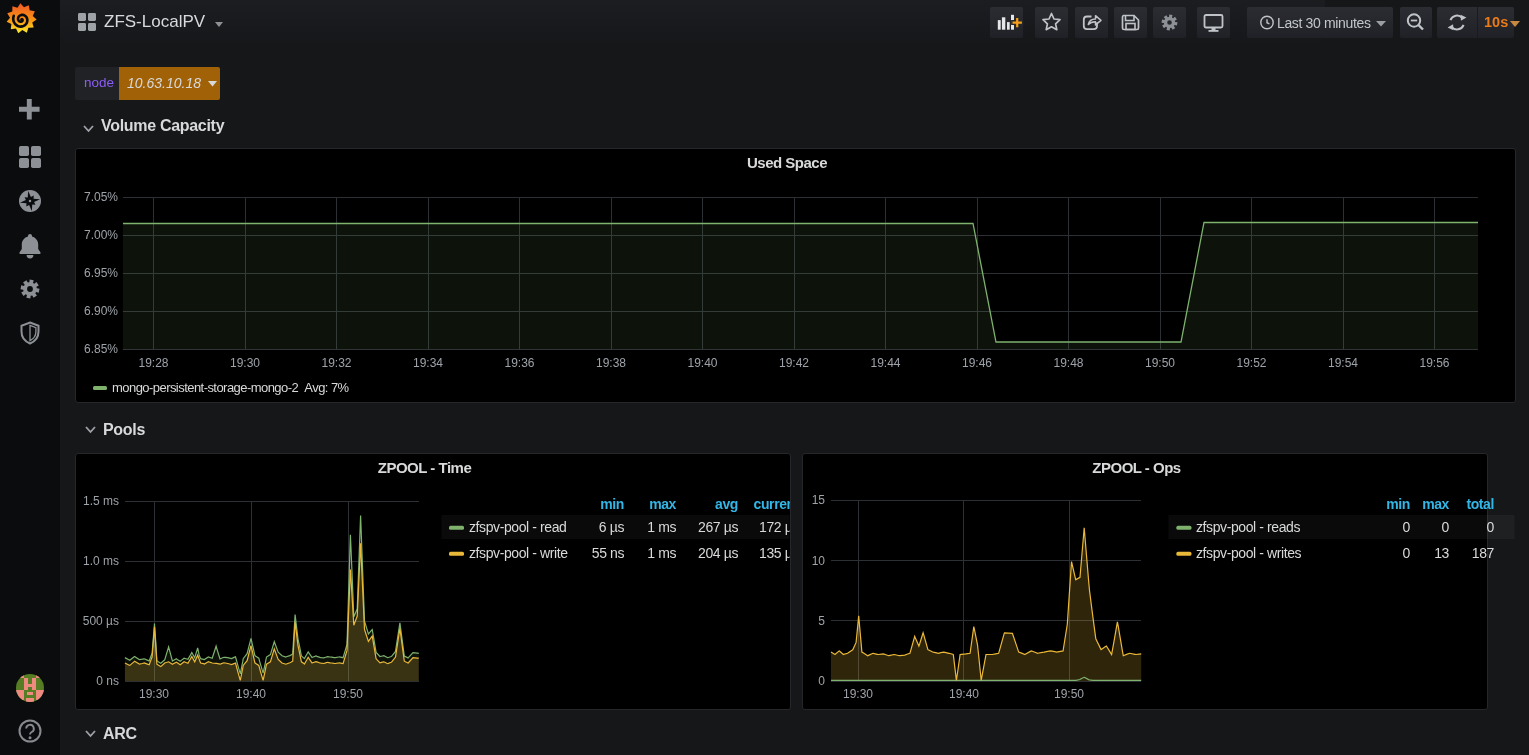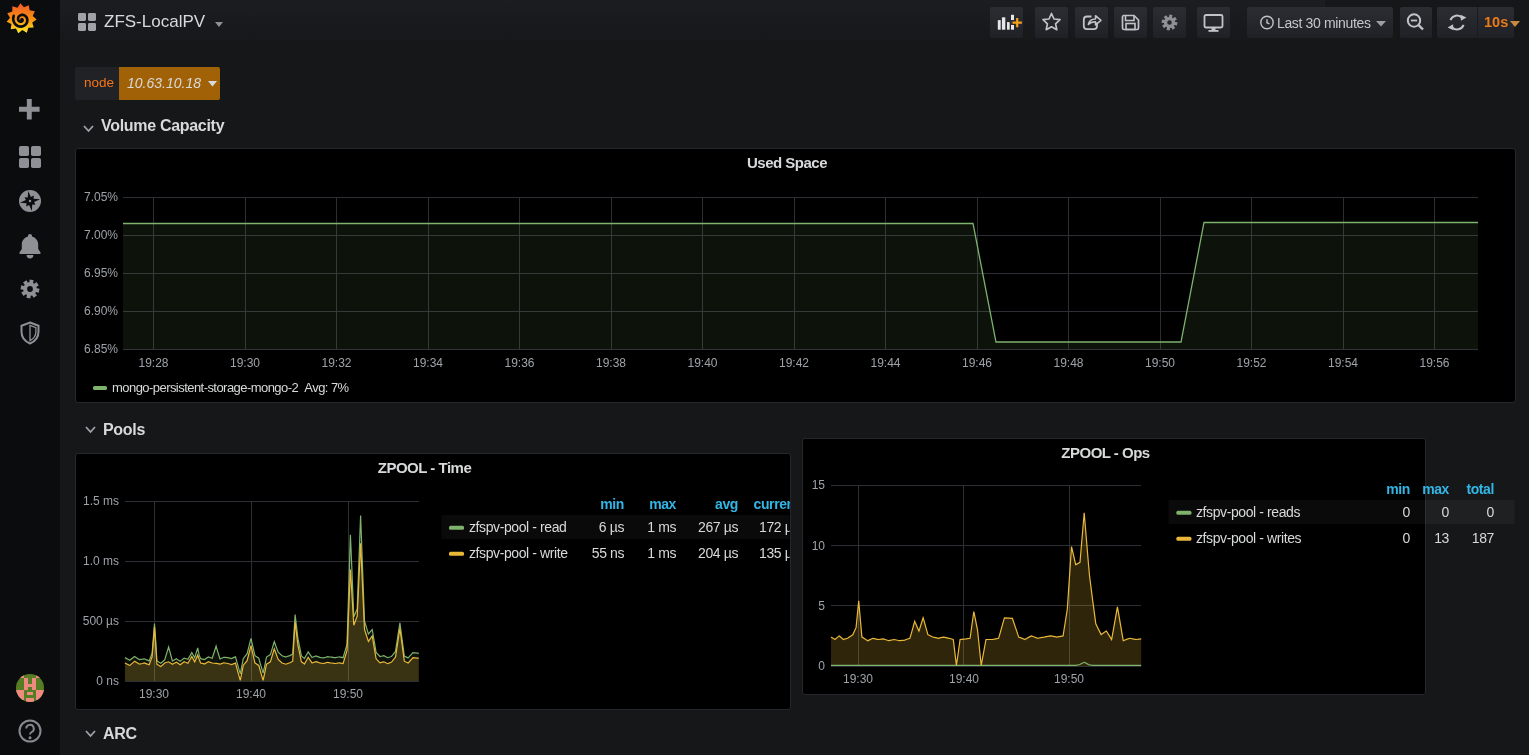--- a/index.html
+++ b/index.html
@@ -168,21 +168,21 @@
   </svg>
   <div class="abs" style="left:40px;top:0;width:1px;height:31px;background:#1a1b1e;"></div>
   <span style="position:absolute;left:47px;top:7px;font-size:14.5px;font-weight:bold;color:#eb7b18;">10s</span>
   <svg width="12" height="31" style="left:72px;">
       <polygon points="1,14 11,14 6,20" fill="#c8883f"></polygon>
     </svg>
 </div>
 
 <div class="abs" style="left:75px;top:67px;height:33px;">
   <div class="abs" style="left:0;top:0;height:33px;width:44px;background:#202226;border-radius:2px 0 0 2px;">
-    <span style="position:absolute;left:9px;top:8px;font-size:13.5px;color:#f97316;text-align:center;">node</span>
+    <span style="position:absolute;left:9px;top:8px;font-size:13.5px;color:#8b5cf6;text-align:center;">node</span>
   </div>
   <div class="abs" style="left:44px;top:0;height:33px;width:101px;background:#a16207;border-radius:0 2px 2px 0;font-style:italic;">
     <span style="position:absolute;left:8px;top:8px;font-size:14px;color:#d8d9da;">10.63.10.18</span>
     <svg width="14" height="33" style="left:87px;">
         <polygon points="2,14 11,14 6.5,19.5" fill="#d8d9da"></polygon>
       </svg>
   </div>
 </div>
 
 <div class="abs" style="left:82px;top:119px;">
@@ -310,21 +310,21 @@
             <text x="548" y="103.5">55 ns</text>
             <text x="600" y="103.5">1 ms</text>
             <text x="662" y="103.5">204 µs</text>
             <text x="723" y="103.5">135 µs</text>
           </g>
     </g>
   </svg>
   </div>
 </div>
 
-<div class="panel" style="left:802px;top:438px;width:624px;height:257px;">
+<div class="panel" style="left:802px;top:453px;width:686px;height:257px;">
   <div class="ptitle" style="top:4.5px;">ZPOOL - Ops</div>
   <div class="abs" style="left:0;top:0;width:712px;height:255px;overflow:hidden;">
   <svg width="712" height="255">
     <g stroke="#2c2f34" stroke-width="1" shape-rendering="crispEdges">
       <line x1="55.2" y1="46.2" x2="55.2" y2="227"></line>
           <line x1="160.8" y1="46.2" x2="160.8" y2="227"></line>
           <line x1="266.4" y1="46.2" x2="266.4" y2="227"></line>
       <line x1="28" y1="46.2" x2="338" y2="46.2"></line>
           <line x1="28" y1="106.5" x2="338" y2="106.5"></line>
           <line x1="28" y1="166.8" x2="338" y2="166.8"></line>

